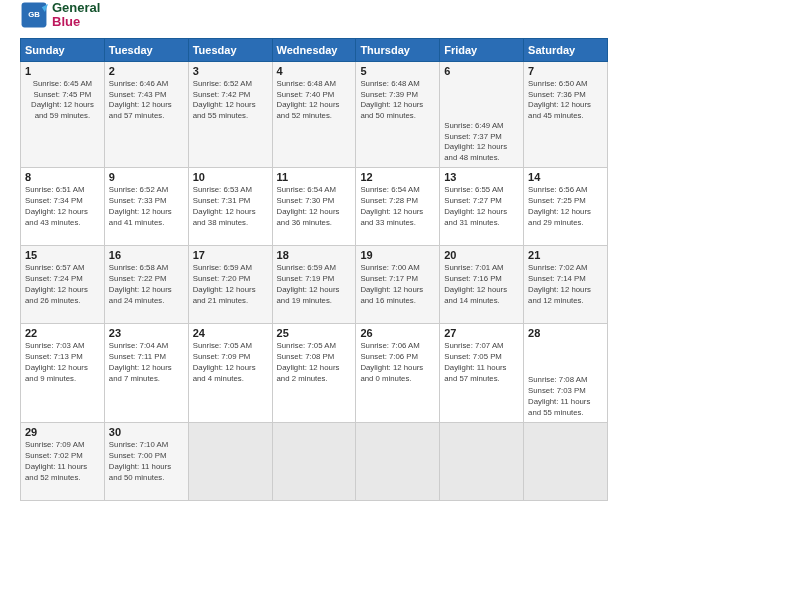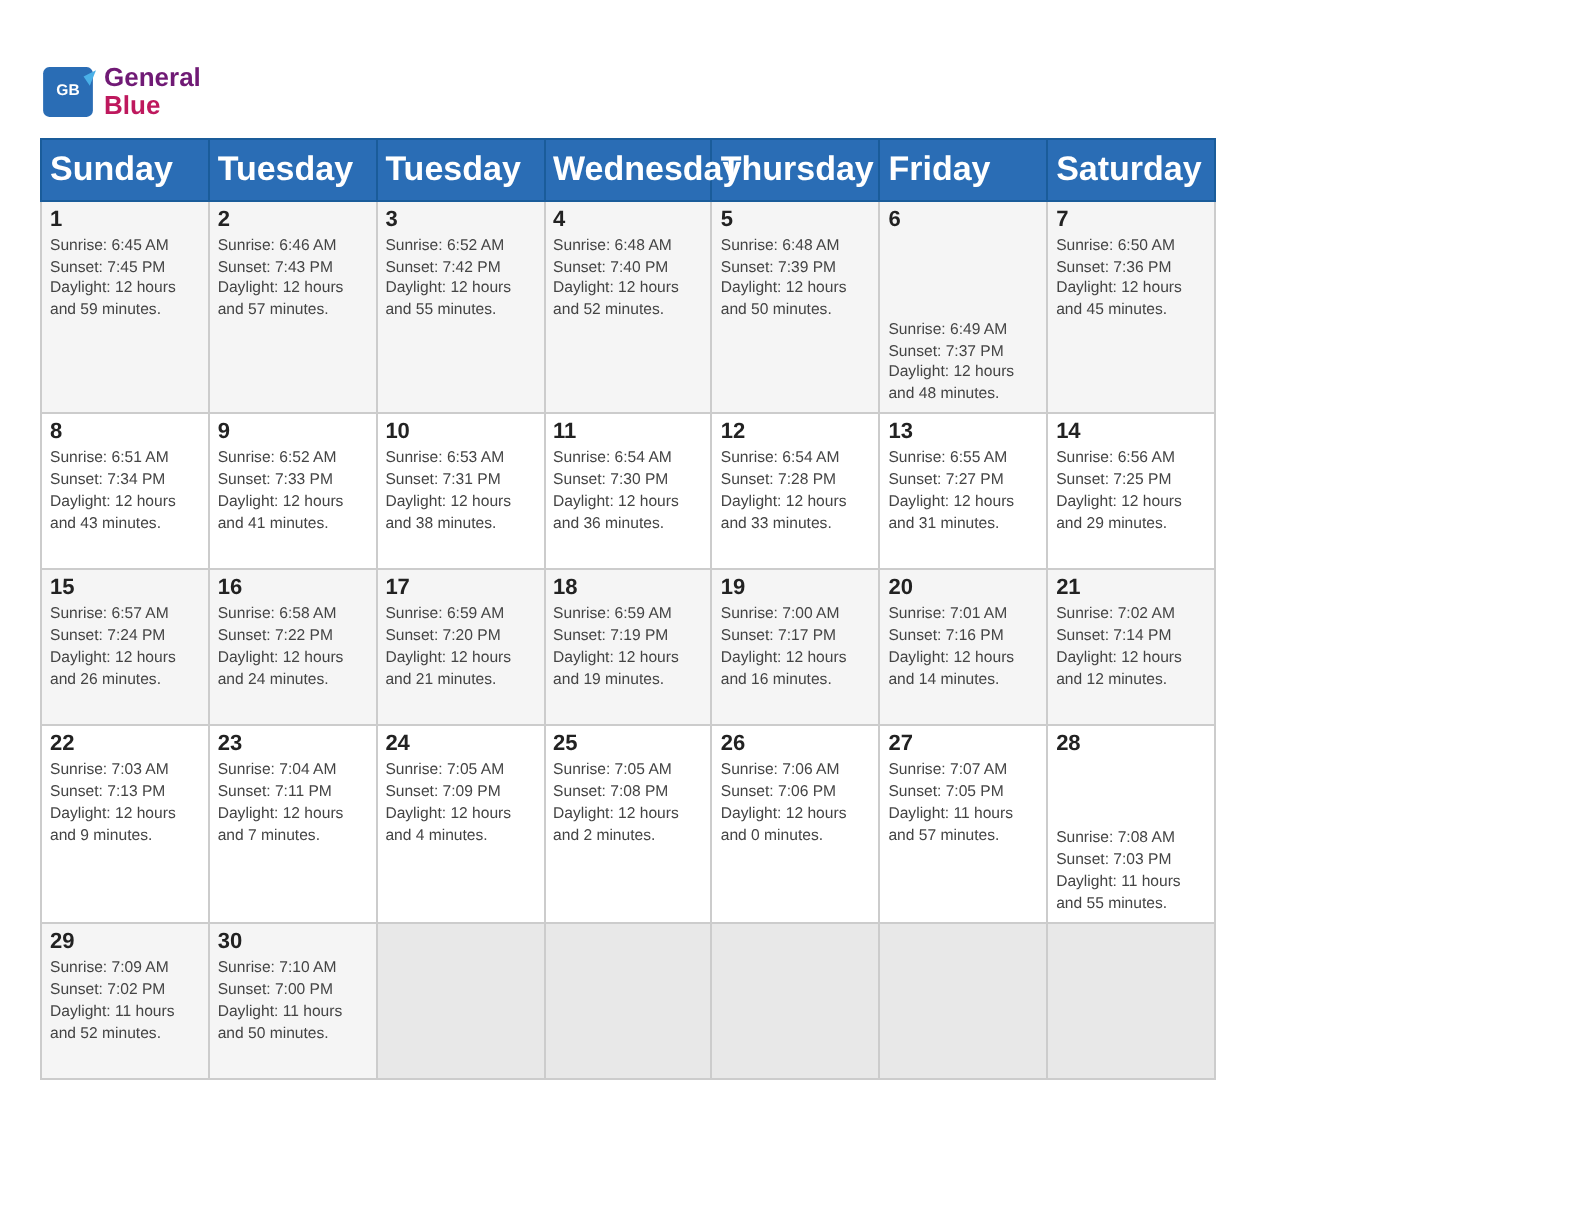--- a/index.html
+++ b/index.html
@@ -6,21 +6,21 @@
     body {
       font-family: Arial, sans-serif;
       background: #fff;
       width: 792px;
       height: 612px;
       overflow: hidden;
     }
     .page {
       width: 628px;
       height: 612px;
-      padding: 32px 20px 10px 20px;
+      padding: 1px 20px 10px 20px;
       background: #fff;
     }
     .header-area {
       display: flex;
       align-items: flex-start;
       justify-content: space-between;
       margin-bottom: 8px;
     }
     .logo {
       display: flex;
@@ -45,21 +45,21 @@
       color: #333;
     }
     table {
       width: 100%;
       border-collapse: collapse;
       table-layout: fixed;
     }
     thead tr th {
       background: #2a6db5;
       color: #fff;
-      font-size: 17px;
+      font-size: 11px;
       font-weight: bold;
       padding: 5px 4px;
       text-align: left;
       border: 1px solid #1a5c9a;
     }
     tbody tr td {
       vertical-align: top;
       border: 1px solid #ccc;
       padding: 3px 4px;
       font-size: 8.5px;
@@ -94,21 +94,21 @@
 
 <div class="page">
   <div class="header-area">
     <div class="logo">
       <svg class="logo-icon" viewBox="0 0 36 36">
         <rect x="2" y="2" width="32" height="32" rx="4" fill="#2a6db5"></rect>
         <text x="18" y="20" text-anchor="middle" fill="white" font-size="10" font-weight="bold" font-family="Arial">GB</text>
         <polygon points="28,8 36,4 32,14" fill="#4ab0e8"></polygon>
       </svg>
       <div>
-        <div style="font-size:13px;font-weight:bold;color:#701a75;line-height:1.1;">General</div>
+        <div style="font-size:13px;font-weight:bold;color:#14532d;line-height:1.1;">General</div>
         <div style="font-size:13px;font-weight:bold;color:#be185d;line-height:1.1;">Blue</div>
       </div>
     </div>
     <div class="title-block">
       <div class="month-title"></div>
       <div class="location-title"></div>
     </div>
   </div>
 
   <table>
@@ -120,21 +120,21 @@
           <th>Wednesday</th>
           <th>Thursday</th>
           <th>Friday</th>
           <th>Saturday</th>
         </tr>
     </thead>
     <tbody id="calendar-body">
     <tr>
           <td>
             <span class="day-num">1</span>
-            <div class="day-info" style="white-space: pre-line;">Sunrise: 6:45 AM
+            <div class="day-info" style="white-space: pre-line; text-align: center;">Sunrise: 6:45 AM
 Sunset: 7:45 PM
 Daylight: 12 hours
 and 59 minutes.</div>
           </td>
           <td>
             <span class="day-num">2</span>
             <div class="day-info" style="white-space: pre-line;">Sunrise: 6:46 AM
 Sunset: 7:43 PM
 Daylight: 12 hours
 and 57 minutes.</div>

